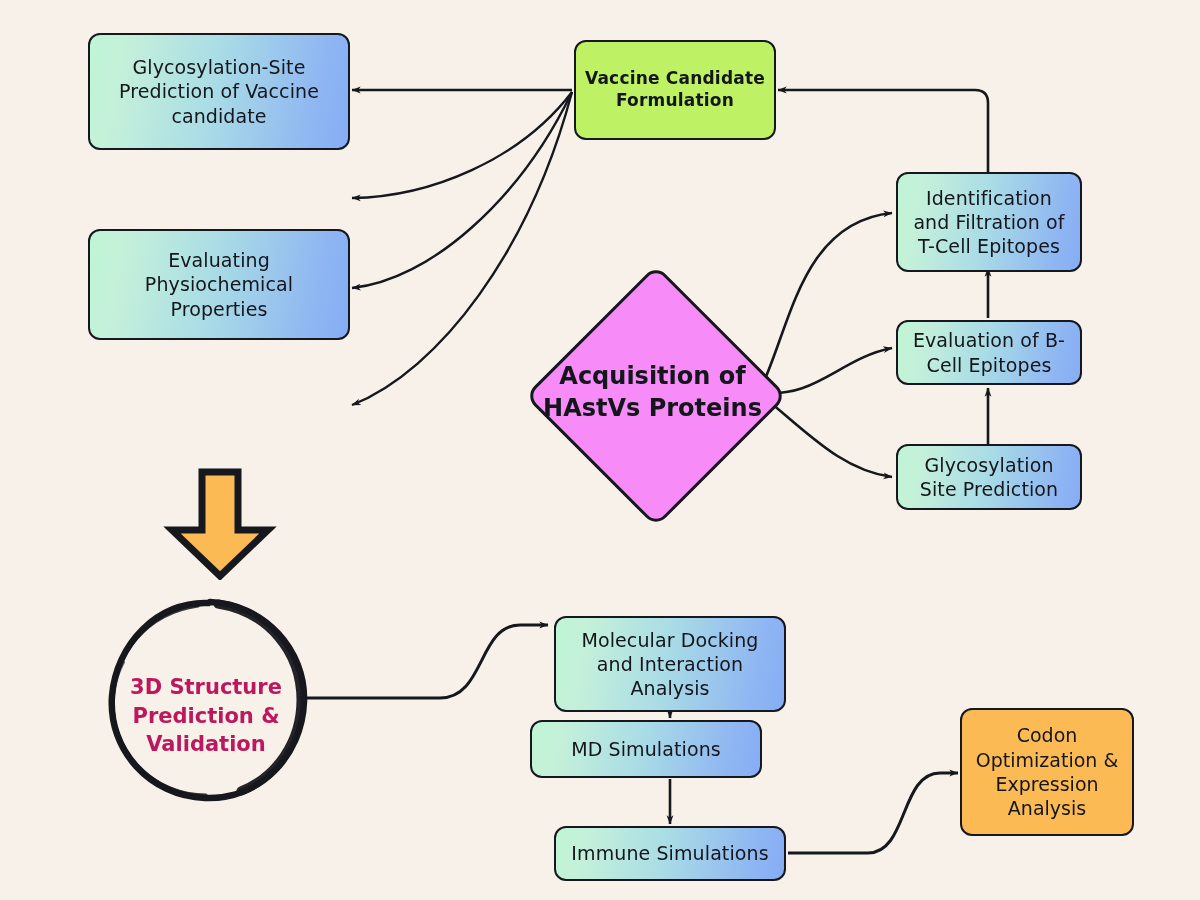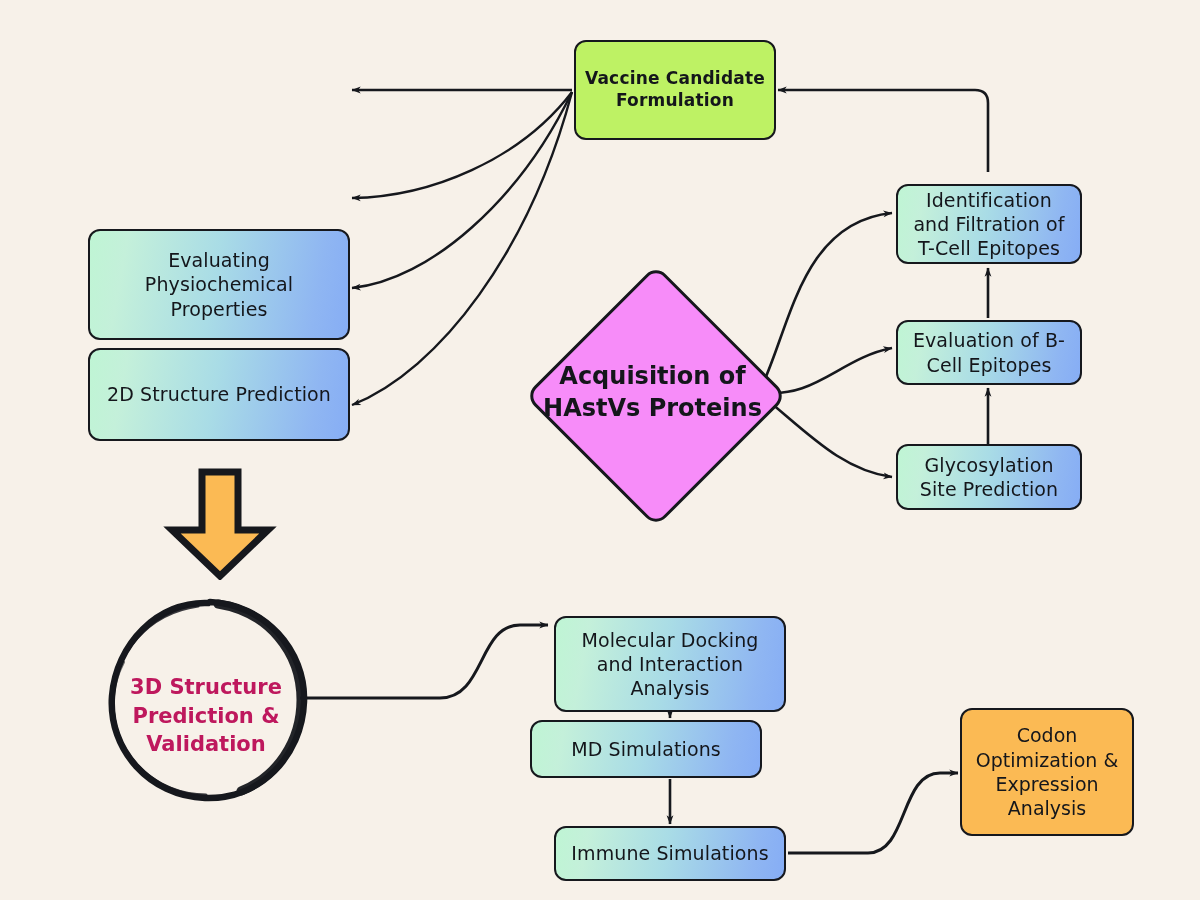--- a/index.html
+++ b/index.html
@@ -133,35 +133,35 @@
 
     <path d="M 300,698 L 440,698 C 485,698 478,625 520,625 L 548,625" fill="none" stroke="#16181d" stroke-width="3" marker-end="url(#ah)"></path>
 
     <path d="M 670,672 L 670,718" fill="none" stroke="#16181d" stroke-width="2.6" marker-end="url(#ah)"></path>
 
     <path d="M 670,779 L 670,824" fill="none" stroke="#16181d" stroke-width="2.6" marker-end="url(#ah)"></path>
 
     <path d="M 788,853 L 868,853 C 908,853 900,773 940,773 L 958,773" fill="none" stroke="#16181d" stroke-width="3" marker-end="url(#ah)"></path>
   </svg>
 
+  <div class="node grad" style="left:88px; top:33px; width:262px; height:117px;">
+    <span>Glycosylation-Site Prediction of Vaccine candidate</span>
+  </div>
 
 
   <div class="node grad" style="left:88px; top:229px; width:262px; height:111px;">
     <span>Evaluating Physiochemical Properties</span>
   </div>
 
-  <div class="node grad" style="left:88px; top:348px; width:262px; height:93px;">
-    <span>2D Structure Prediction</span>
-  </div>
 
   <div class="node pinkbox" style="left:574px; top:40px; width:202px; height:100px;">
     <span>Vaccine Candidate Formulation</span>
   </div>
 
-  <div class="node grad" style="left:896px; top:184px; width:186px; height:80px;">
+  <div class="node grad" style="left:896px; top:172px; width:186px; height:100px;">
     <span>Identification and Filtration of T-Cell Epitopes</span>
   </div>
 
   <div class="node grad" style="left:896px; top:320px; width:186px; height:65px;">
     <span>Evaluation of B-Cell Epitopes</span>
   </div>
 
   <div class="node grad" style="left:896px; top:444px; width:186px; height:66px;">
     <span>Glycosylation Site Prediction</span>
   </div>

